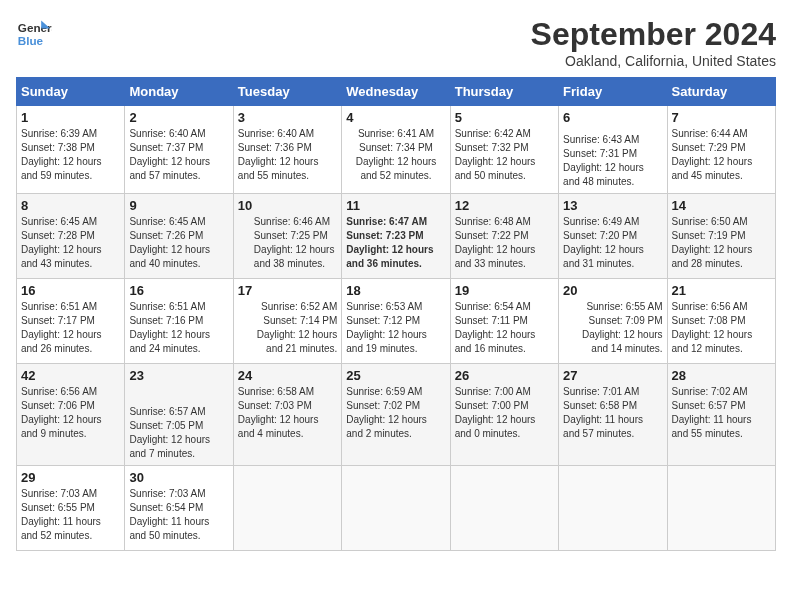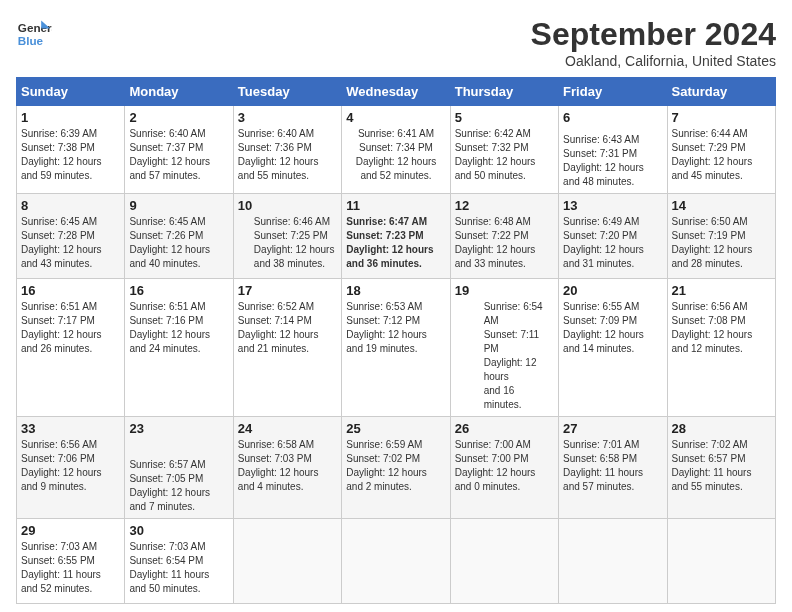--- a/index.html
+++ b/index.html
@@ -221,57 +221,57 @@
         </td>
         <td>
           <span class="day-num">16</span>
           <div class="day-info" style="white-space: pre-line;">Sunrise: 6:51 AM
 Sunset: 7:16 PM
 Daylight: 12 hours
 and 24 minutes.</div>
         </td>
         <td>
           <span class="day-num">17</span>
-          <div class="day-info" style="white-space: pre-line;">Sunrise: 6:52 AM
+          <div class="day-info" style="white-space: pre-line; text-align: right;">Sunrise: 6:52 AM
 Sunset: 7:14 PM
 Daylight: 12 hours
 and 21 minutes.</div>
         </td>
         <td>
           <span class="day-num">18</span>
           <div class="day-info" style="white-space: pre-line;">Sunrise: 6:53 AM
 Sunset: 7:12 PM
 Daylight: 12 hours
 and 19 minutes.</div>
         </td>
         <td>
           <span class="day-num">19</span>
-          <div class="day-info" style="white-space: pre-line; margin-left: 29px;">Sunrise: 6:54 AM
+          <div class="day-info" style="white-space: pre-line;">Sunrise: 6:54 AM
 Sunset: 7:11 PM
 Daylight: 12 hours
 and 16 minutes.</div>
         </td>
         <td>
           <span class="day-num">20</span>
-          <div class="day-info" style="white-space: pre-line;">Sunrise: 6:55 AM
+          <div class="day-info" style="white-space: pre-line; text-align: right;">Sunrise: 6:55 AM
 Sunset: 7:09 PM
 Daylight: 12 hours
 and 14 minutes.</div>
         </td>
         <td>
           <span class="day-num">21</span>
           <div class="day-info" style="white-space: pre-line;">Sunrise: 6:56 AM
 Sunset: 7:08 PM
 Daylight: 12 hours
 and 12 minutes.</div>
         </td>
       </tr>
       <tr>
         <td>
-          <span class="day-num">33</span>
+          <span class="day-num">42</span>
           <div class="day-info" style="white-space: pre-line;">Sunrise: 6:56 AM
 Sunset: 7:06 PM
 Daylight: 12 hours
 and 9 minutes.</div>
         </td>
         <td>
           <span class="day-num">23</span>
           <div class="day-info" style="white-space: pre-line; margin-top: 22px;">Sunrise: 6:57 AM
 Sunset: 7:05 PM
 Daylight: 12 hours

